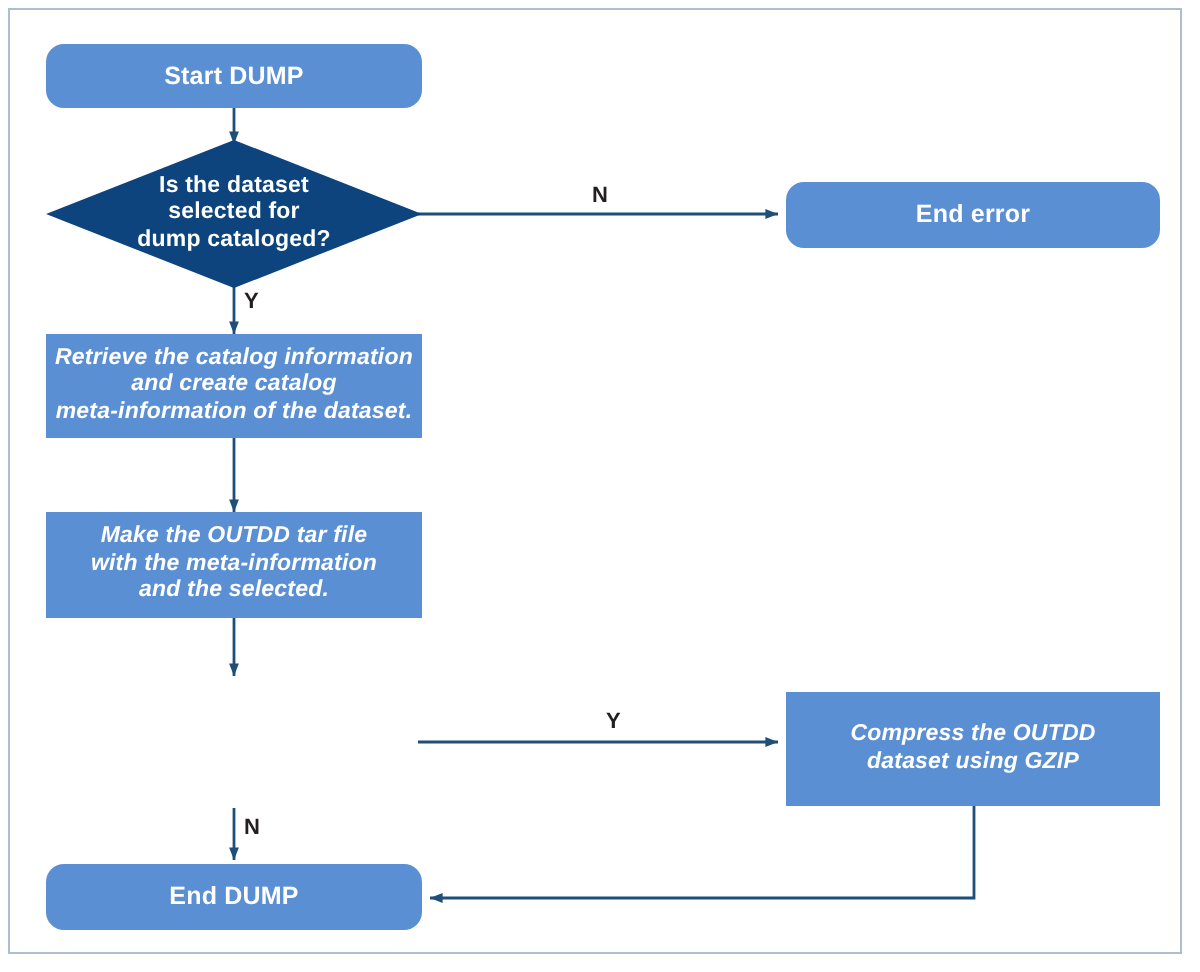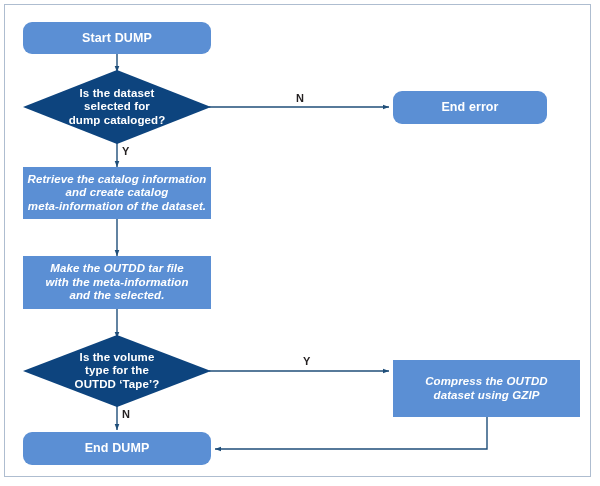--- a/index.html
+++ b/index.html
@@ -138,44 +138,38 @@
       <span class="label">Start DUMP</span>
     </div>
 
     <div class="node decision" style="left:23px; top:70px; width:188px; height:74px;">
       <span class="diamond-bg"></span>
       <span class="label">Is the dataset
 selected for
 dump cataloged?</span>
     </div>
 
-    <div class="node terminator" style="left:393px; top:91px; width:154px; height:33px;">
+    <div class="node terminator" style="left:393px; top:91px; width:187px; height:33px;">
       <span class="label">End error</span>
     </div>
 
     <div class="node process" style="left:23px; top:167px; width:188px; height:52px;">
       <span class="label">Retrieve the catalog information
 and create catalog
 meta-information of the dataset.</span>
     </div>
 
     <div class="node process" style="left:23px; top:256px; width:188px; height:53px;">
       <span class="label">Make the OUTDD tar file
 with the meta-information
 and the selected.</span>
     </div>
 
-    <div class="node decision" style="left:23px; top:335px; width:188px; height:72px;">
-      <span class="diamond-bg"></span>
-      <span class="label">Is the volume
-type for the
-OUTDD ‘Tape’?</span>
-    </div>
 
-    <div class="node process" style="left:393px; top:360px; width:187px; height:57px;">
+    <div class="node process" style="left:393px; top:346px; width:187px; height:57px;">
       <span class="label">Compress the OUTDD
 dataset using GZIP</span>
     </div>
 
     <div class="node terminator" style="left:23px; top:432px; width:188px; height:33px;">
       <span class="label">End DUMP</span>
     </div>
 
     <div class="edge-label" style="left:296px; top:93px;">N</div>
 

